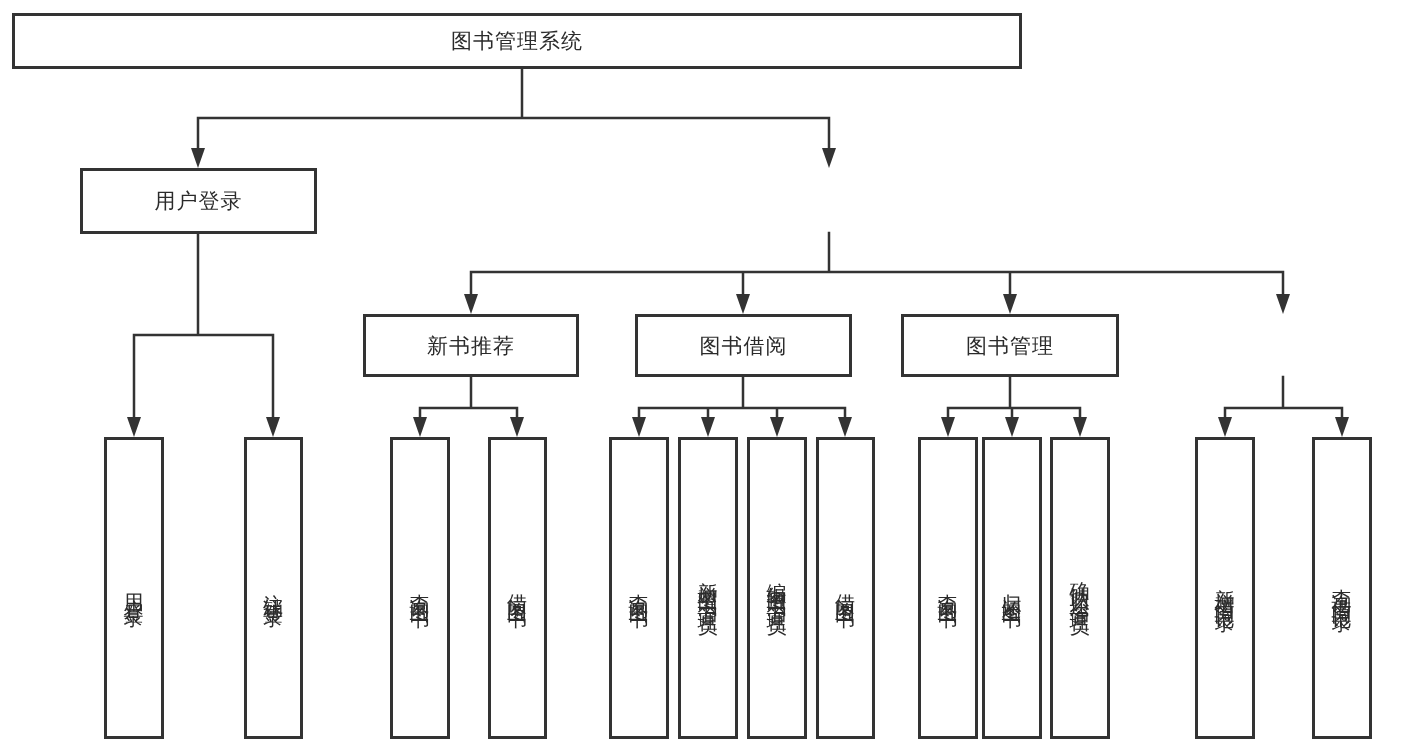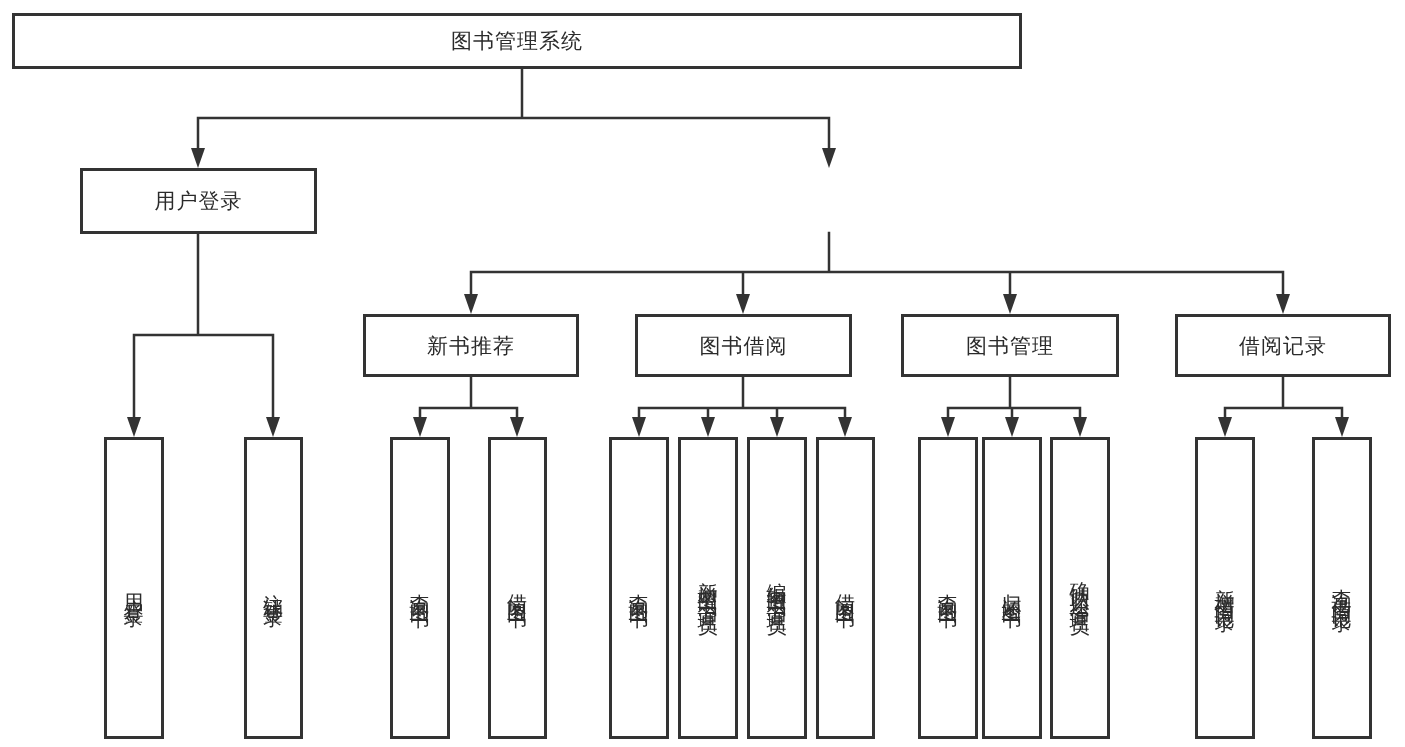--- a/index.html
+++ b/index.html
@@ -135,23 +135,20 @@
 
   <div class="node n-new-book-rec">
     <span>新书推荐</span>
   </div>
   <div class="node n-book-borrow">
     <span>图书借阅</span>
   </div>
   <div class="node n-current-borrow">
     <span>图书管理</span>
   </div>
-  <div class="node n-borrow-records">
-    <span>借阅记录</span>
-  </div>
 
   <div class="node vnode n-leaf-user-login">
     <span class="vtext">用户登录</span>
   </div>
   <div class="node vnode n-leaf-logout">
     <span class="vtext">注销登录</span>
   </div>
   <div class="node vnode n-leaf-query1">
     <span class="vtext">查询图书</span>
   </div>

